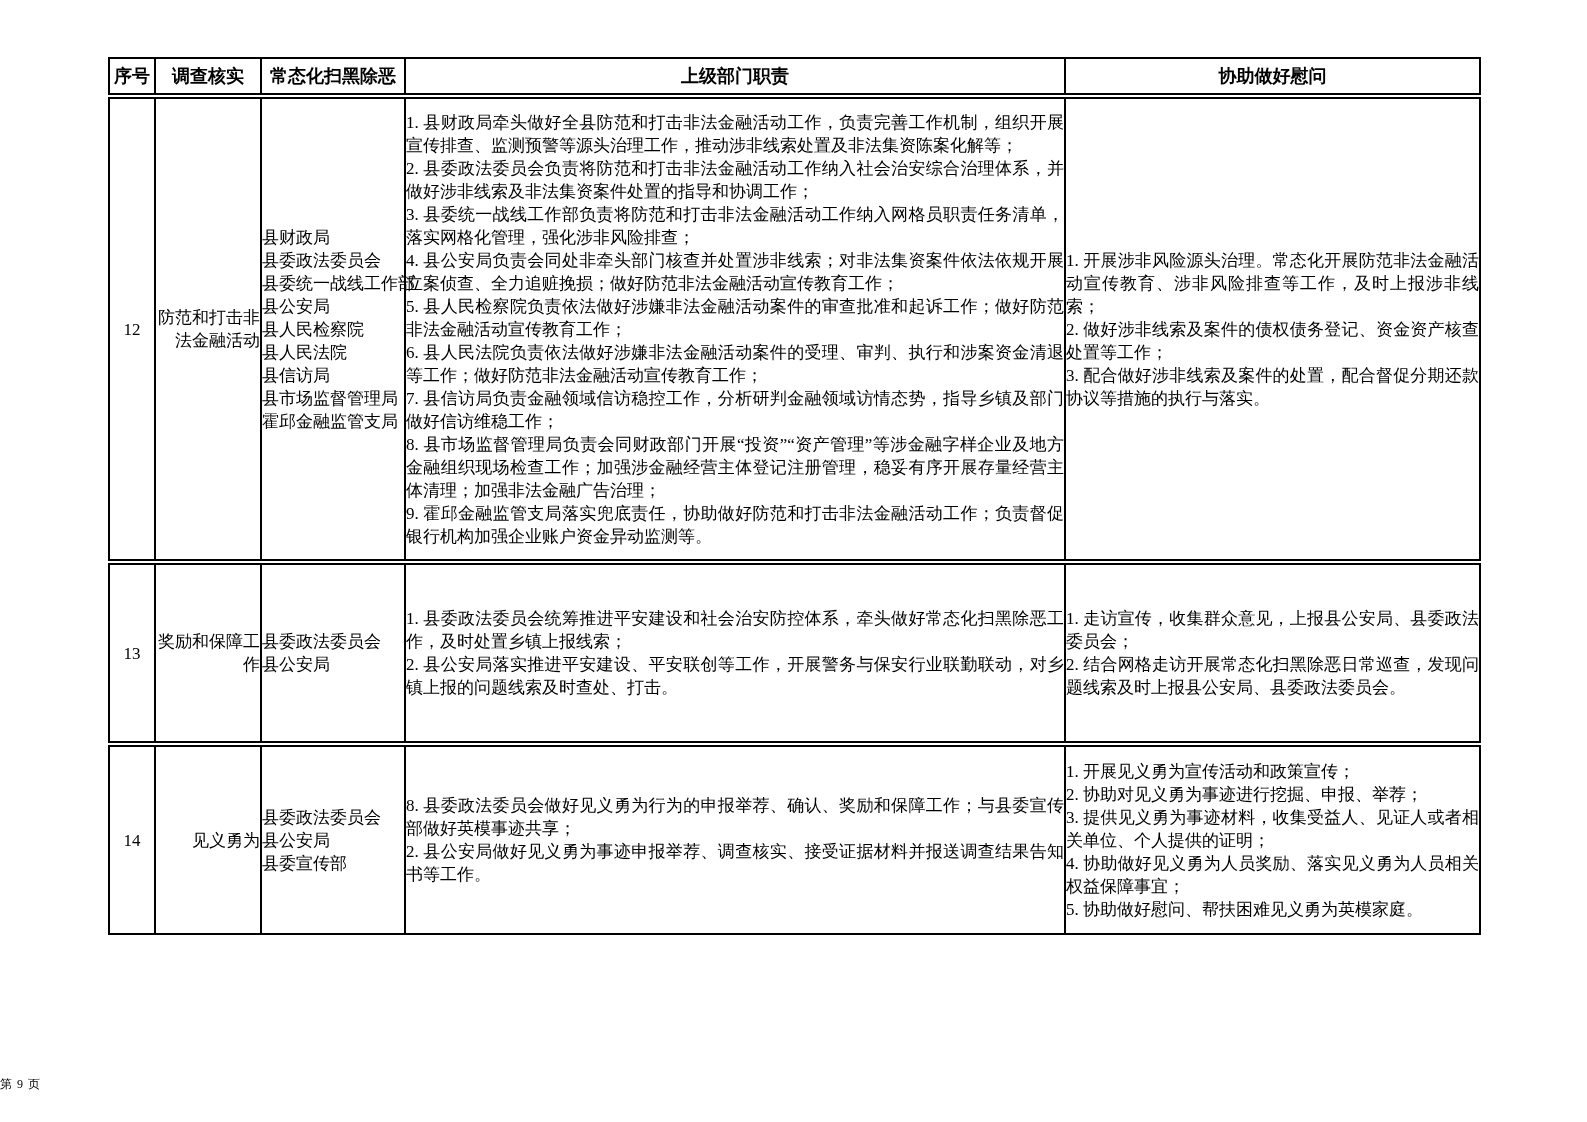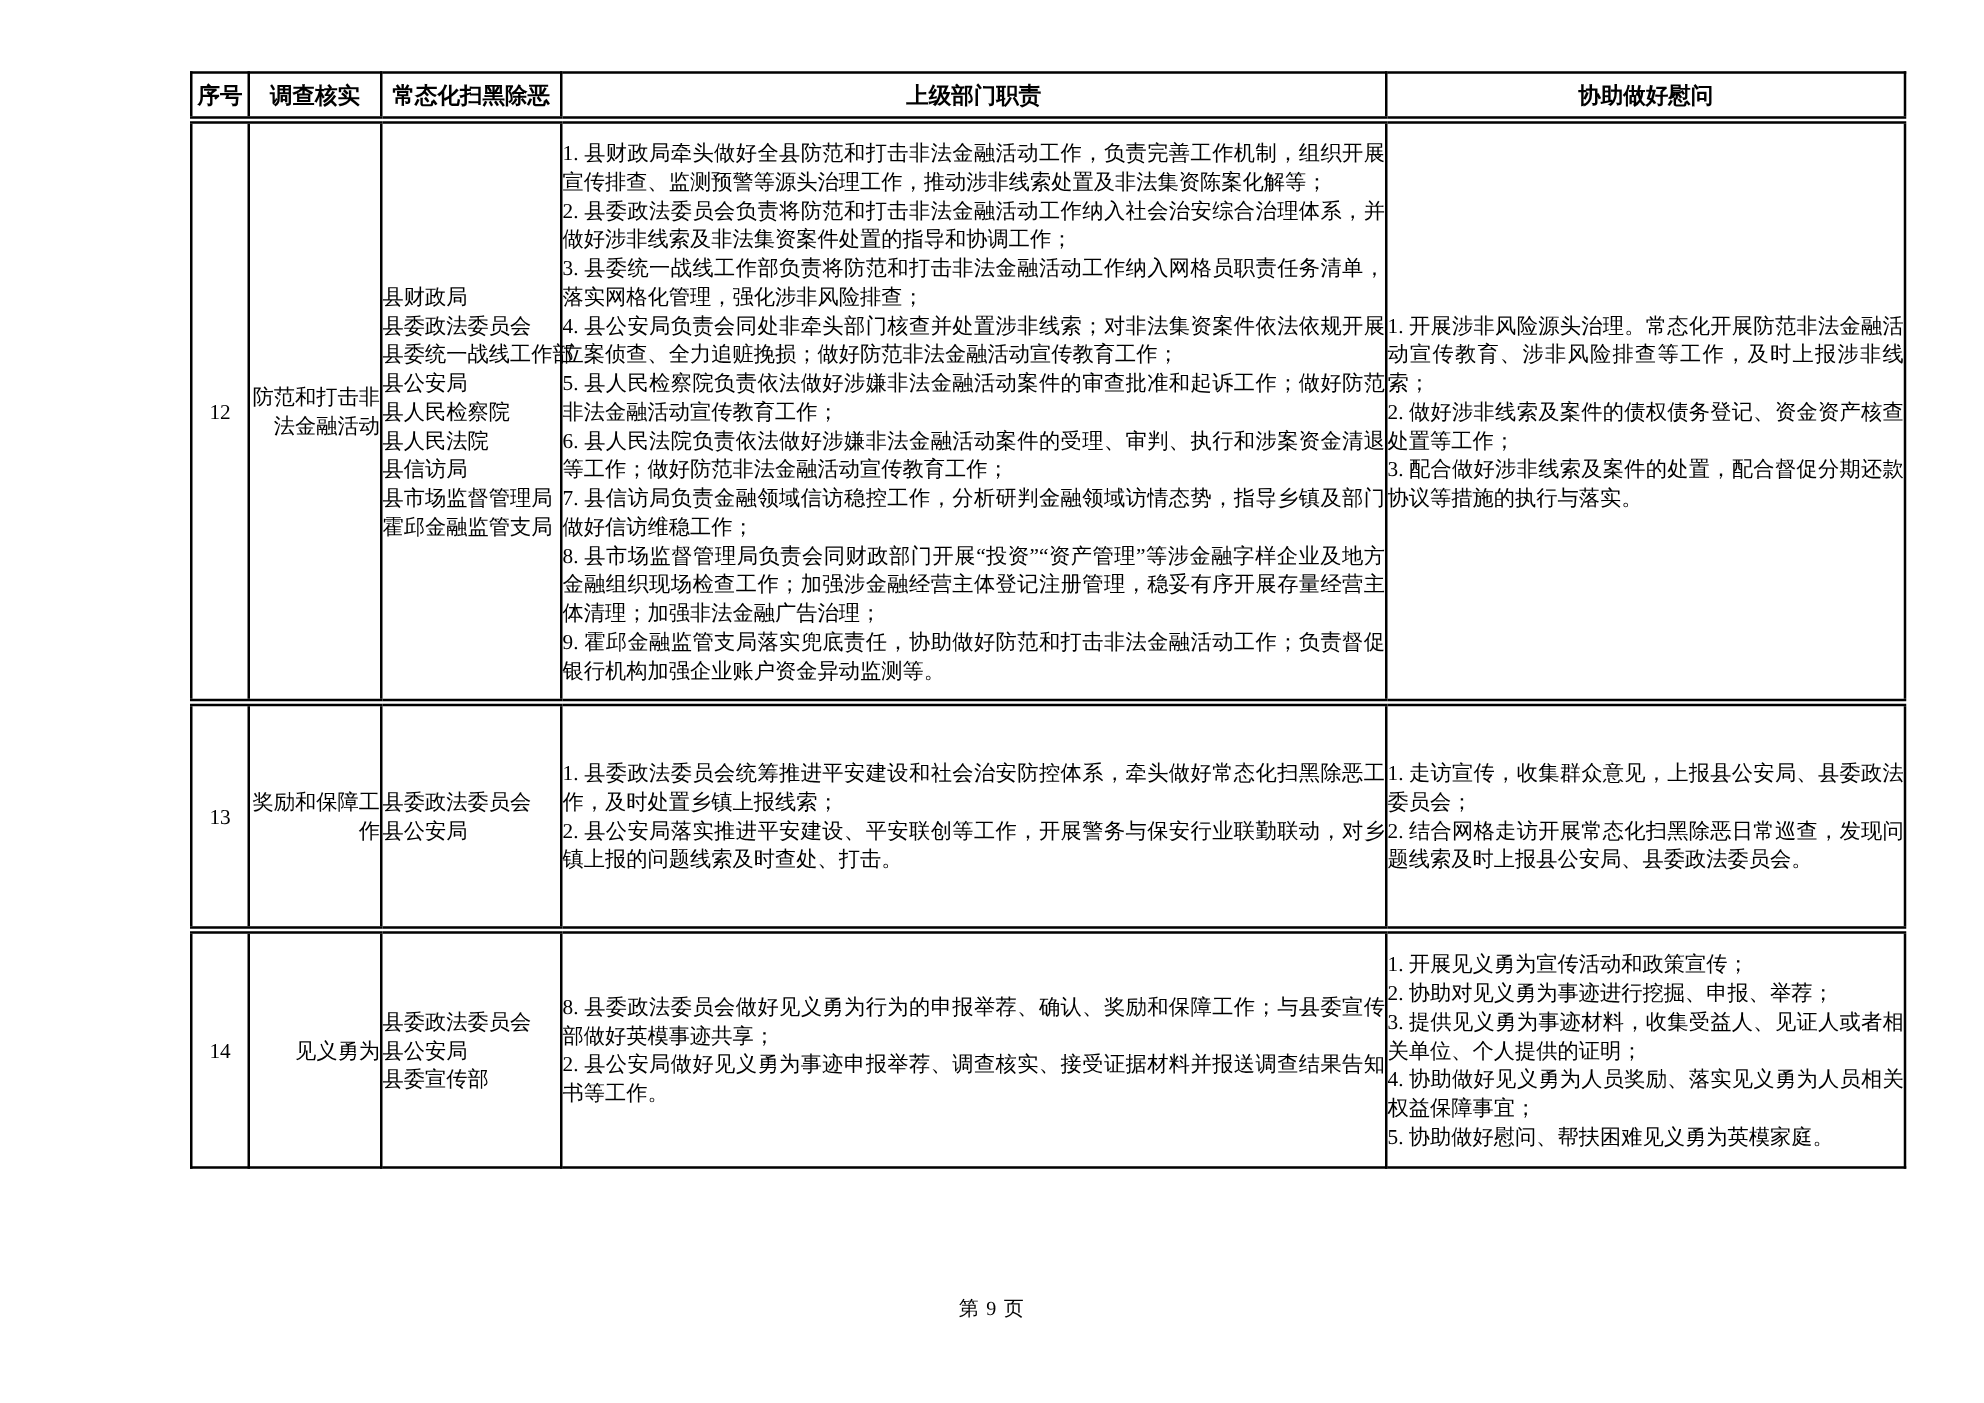--- a/index.html
+++ b/index.html
@@ -16,21 +16,20 @@
     overflow: hidden;
   }
   table.resp-table {
     position: absolute;
     left: 108px;
     top: 57px;
     width: 1371px;
     border-collapse: collapse;
     table-layout: fixed;
     background: #ffffff;
-    margin-left: 44px;
   }
   col.c-seq   { width: 46px; }
   col.c-name  { width: 106px; }
   col.c-dept  { width: 144px; }
   col.c-sup   { width: 660px; }
   col.c-town  { width: 415px; }
 
   table.resp-table th {
     font-family: "Liberation Sans", sans-serif;
     font-weight: bold;
@@ -64,25 +63,25 @@
     line-height: 23px;
   }
   td.duty-cell {
     text-align: justify;
     text-justify: inter-ideograph;
     white-space: pre-line;
     padding: 2px 4px;
   }
   .page-footer {
     position: absolute;
-    top: 1037px;
+    top: 1076px;
     left: 0;
     width: 100%;
-    text-align: center;
-    font-size: 16px;
+    text-align: left;
+    font-size: 12px;
     letter-spacing: 1px;
   }
 </style>
 </head>
 <body>
 
 <table class="resp-table">
   <colgroup>
     <col class="c-seq">
     <col class="c-name">

